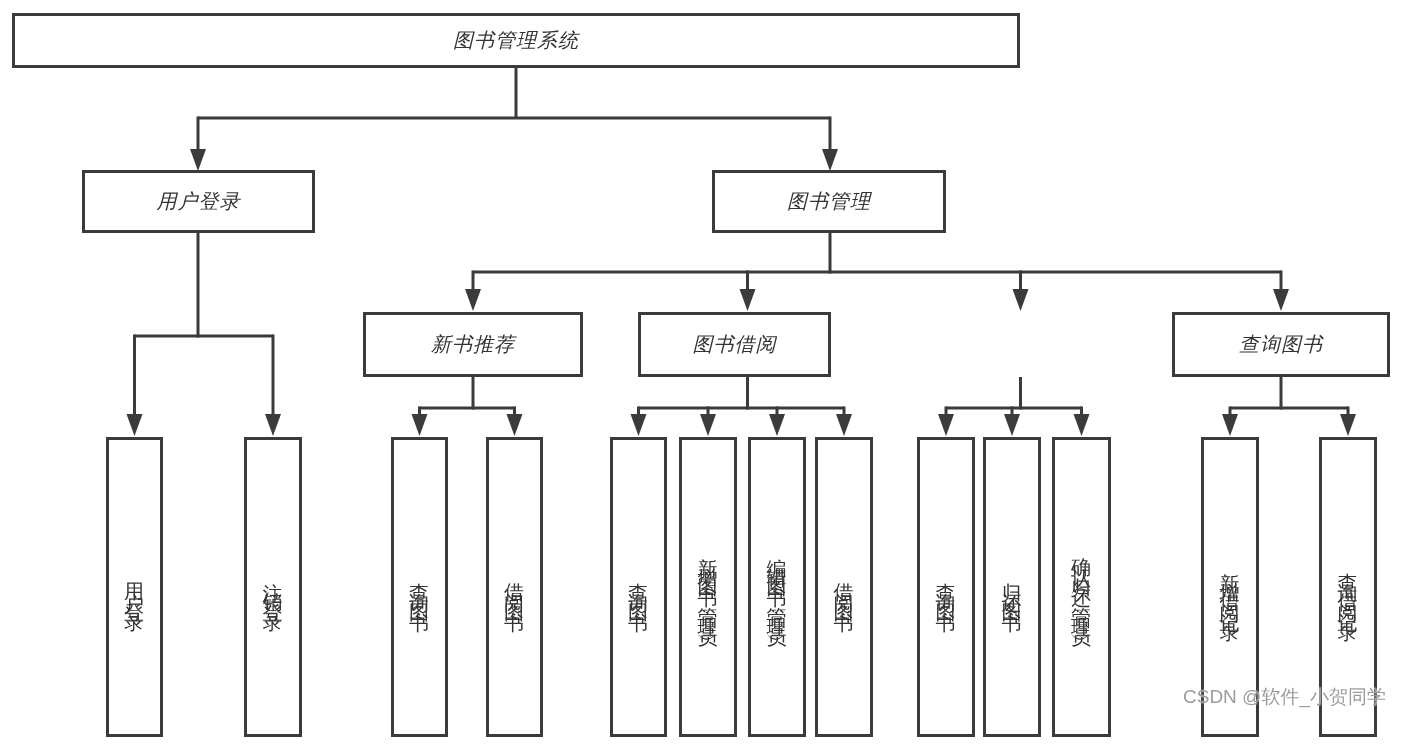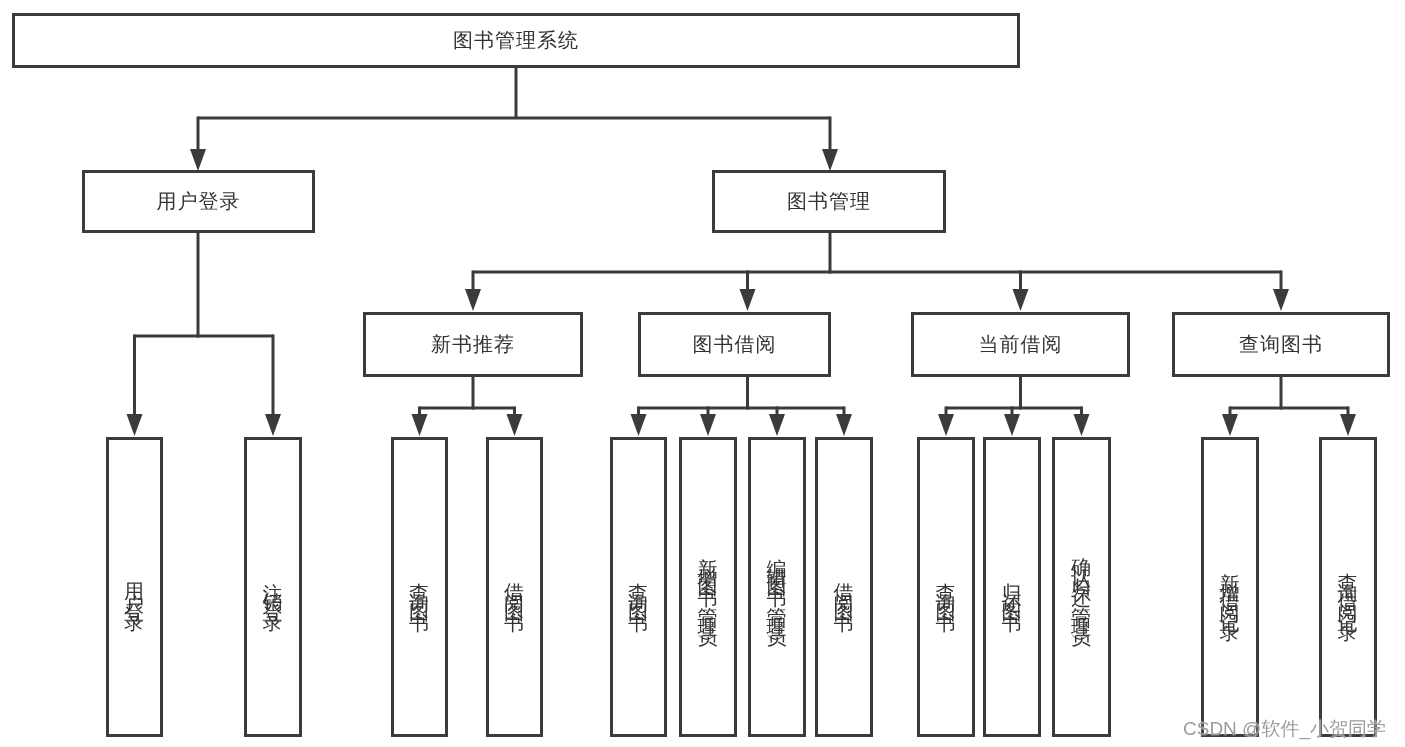--- a/index.html
+++ b/index.html
@@ -30,31 +30,31 @@
     position: absolute;
     background: #ffffff;
     border: 3px solid var(--line);
     color: var(--text);
     display: flex;
     align-items: center;
     justify-content: center;
     z-index: 2;
     font-size: 20px;
   }
-  .box.h { letter-spacing: 1px; }
+  .box.h { letter-spacing: 1px; font-style: italic; }
   .box.v {
     writing-mode: vertical-rl;
     text-orientation: mixed;
     letter-spacing: 10px;
     line-height: 1;
   }
   .watermark {
     position: absolute;
     left: 1183px;
-    top: 716px;
+    top: 684px;
     z-index: 3;
     font-size: 19px;
     color: var(--watermark);
     white-space: nowrap;
     text-shadow: 0 0 2px rgba(255,255,255,0.9);
   }
 </style>
 </head>
 <body>
 
@@ -132,23 +132,20 @@
   <div class="box h" style="left:712px;top:170px;width:234px;height:63px">
     <span>图书管理</span>
   </div>
 
   <div class="box h" style="left:363px;top:312px;width:220px;height:65px">
     <span>新书推荐</span>
   </div>
   <div class="box h" style="left:638px;top:312px;width:193px;height:65px">
     <span>图书借阅</span>
   </div>
-  <div class="box h" style="left:911px;top:312px;width:219px;height:65px">
-    <span>当前借阅</span>
-  </div>
   <div class="box h" style="left:1172px;top:312px;width:218px;height:65px">
     <span>查询图书</span>
   </div>
 
   <div class="box v" style="left:106px;top:437px;width:57px;height:300px">
     <span>用户登录</span>
   </div>
   <div class="box v" style="left:244px;top:437px;width:58px;height:300px">
     <span>注销登录</span>
   </div>

